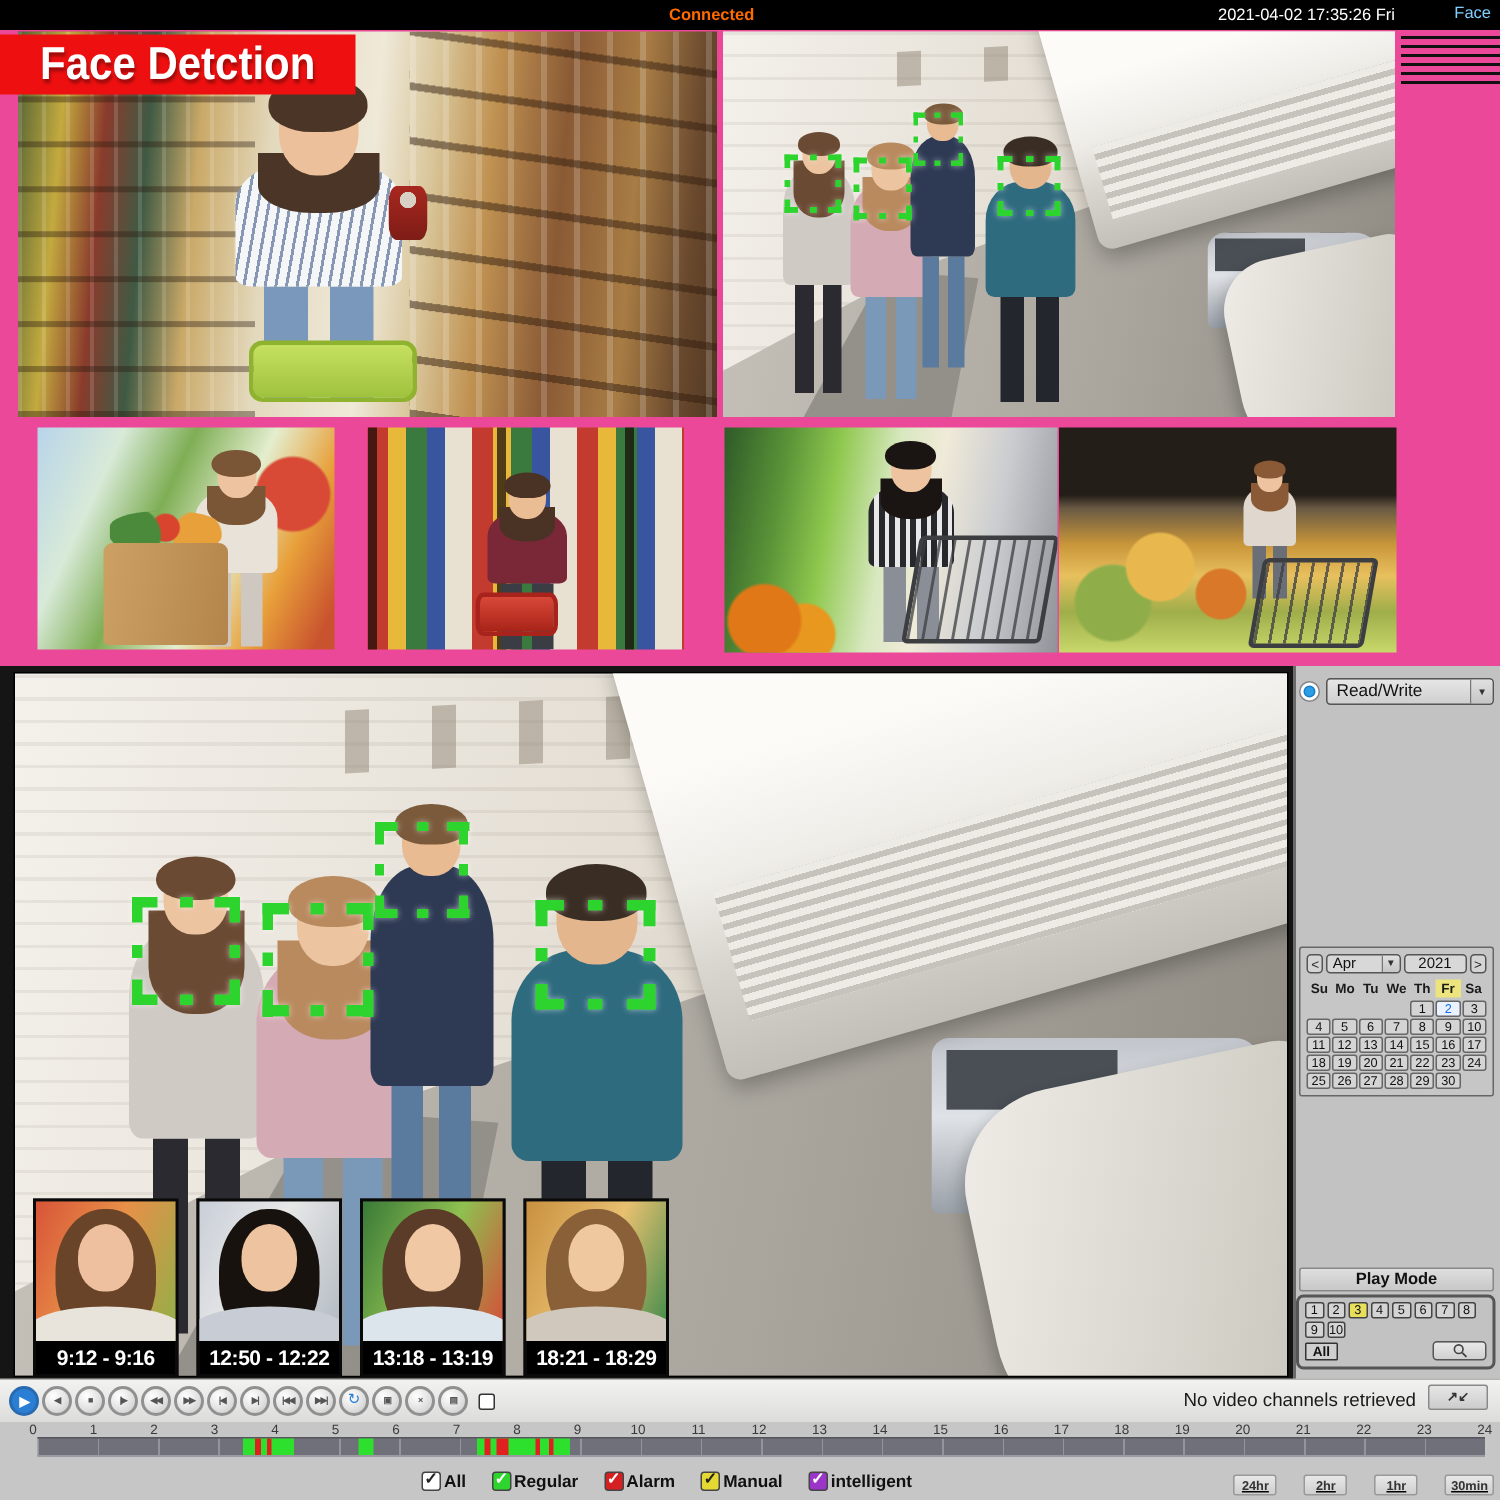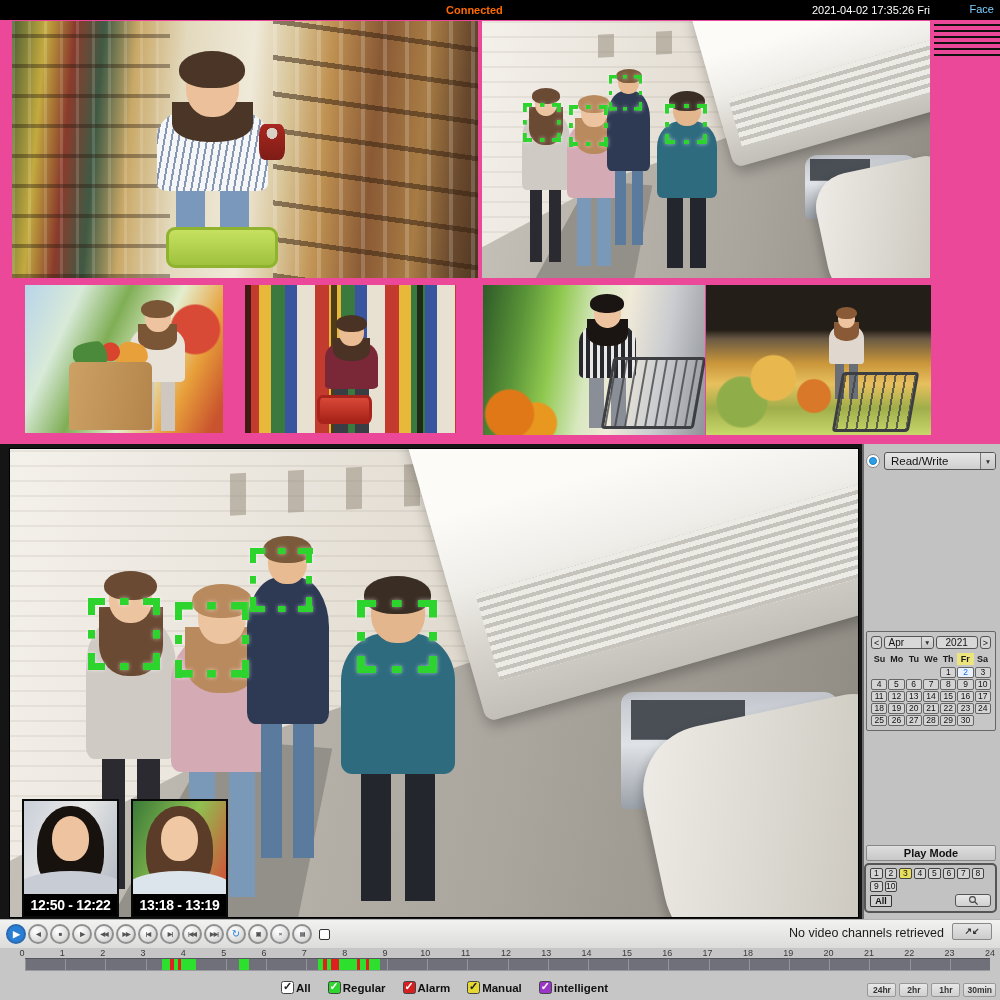--- a/index.html
+++ b/index.html
@@ -220,21 +220,21 @@
   .tl-seg{position:absolute;top:0;bottom:0;}
 
   
   .filters{position:absolute;left:281px;top:981px;display:flex;gap:17px;align-items:center;}
   .filter{display:flex;align-items:center;gap:2px;}
   .fcheck{width:13px;height:13px;border:1.5px solid #444;border-radius:2.5px;background:var(--c,#fff);
           display:flex;align-items:center;justify-content:center;}
   .fmark{font-size:11px;font-weight:bold;color:#fff;line-height:1;margin-top:-2px;}
   .dark-mark .fmark{color:#222;}
   .flabel{font-size:11.5px;font-weight:600;color:#111;}
-  .ranges{position:absolute;right:4px;top:983px;display:flex;gap:3px;}
+  .ranges{position:absolute;right:4px;top:983px;display:flex;gap:18px;text-decoration:underline;}
   .range-btn{min-width:29px;height:14px;padding:0 3px;font-size:8.5px;font-weight:bold;color:#333;
              background:linear-gradient(#e8e8e8,#cfcfcf);border:1px solid #999;border-radius:2px;}
 </style>
 </head>
 <body>
 
 <div id="app">
 
   <div class="top-bar">
     <span class="connected">Connected</span>
@@ -281,20 +281,23 @@
       <div class="p-legs"></div>
     </div>
     <div class="cam-body"></div>
     <div class="cam-arm"></div>
     <div class="fb" style="left:9.2%;top:31.8%;width:8.5%;height:15.4%"></div>
     <div class="fb" style="left:19.4%;top:32.7%;width:8.8%;height:16.2%"></div>
     <div class="fb" style="left:28.3%;top:21.2%;width:7.4%;height:13.7%"></div>
     <div class="fb" style="left:40.9%;top:32.3%;width:9.5%;height:15.6%"></div>
   </div>
 
+  <div class="banner">
+    <span>Face Detction</span>
+  </div>
 
   <div class="photo s1" style="left:25px;top:285px;width:198px;height:148px">
     <div class="person long" style="left:52%;top:12%;width:30%;height:88%;--skin:#eec4a0;--hair:#7a5636;--top:#e8e2d8;--bottom:#cfc8c0">
       <div class="p-head"></div>
       <div class="p-torso"></div>
       <div class="p-legs"></div>
     </div>
     <div class="veg"></div>
     <div class="bag"></div>
   </div>
@@ -395,35 +398,51 @@
       <div class="cam-arm"></div>
       <div class="fb" style="left:9.2%;top:31.8%;width:8.5%;height:15.4%"></div>
       <div class="fb" style="left:19.4%;top:32.7%;width:8.8%;height:16.2%"></div>
       <div class="fb" style="left:28.3%;top:21.2%;width:7.4%;height:13.7%"></div>
       <div class="fb" style="left:40.9%;top:32.3%;width:9.5%;height:15.6%"></div>
     </div>
   </div>
 
   <div class="detections">
 
+      <div class="det d2">
+      <div class="facepic">
+        <div class="fp-hair"></div>
+        <div class="fp-face"></div>
+        <div class="fp-sh"></div>
+      </div>
+      <div class="det-time">9:12 - 9:16</div>
+    </div>
       <div class="det d4">
       <div class="facepic">
         <div class="fp-hair"></div>
         <div class="fp-face"></div>
         <div class="fp-sh"></div>
       </div>
       <div class="det-time">12:50 - 12:22</div>
     </div>
       <div class="det d5">
       <div class="facepic">
         <div class="fp-hair"></div>
         <div class="fp-face"></div>
         <div class="fp-sh"></div>
       </div>
       <div class="det-time">13:18 - 13:19</div>
+    </div>
+      <div class="det d6">
+      <div class="facepic">
+        <div class="fp-hair"></div>
+        <div class="fp-face"></div>
+        <div class="fp-sh"></div>
+      </div>
+      <div class="det-time">18:21 - 18:29</div>
     </div>
     </div>
 
   <div class="rp"></div>
   <span class="radio"></span>
   <div class="dropdown">
     <span class="dd-label">Read/Write</span>
     <span class="dd-btn">▼</span>
   </div>
 

